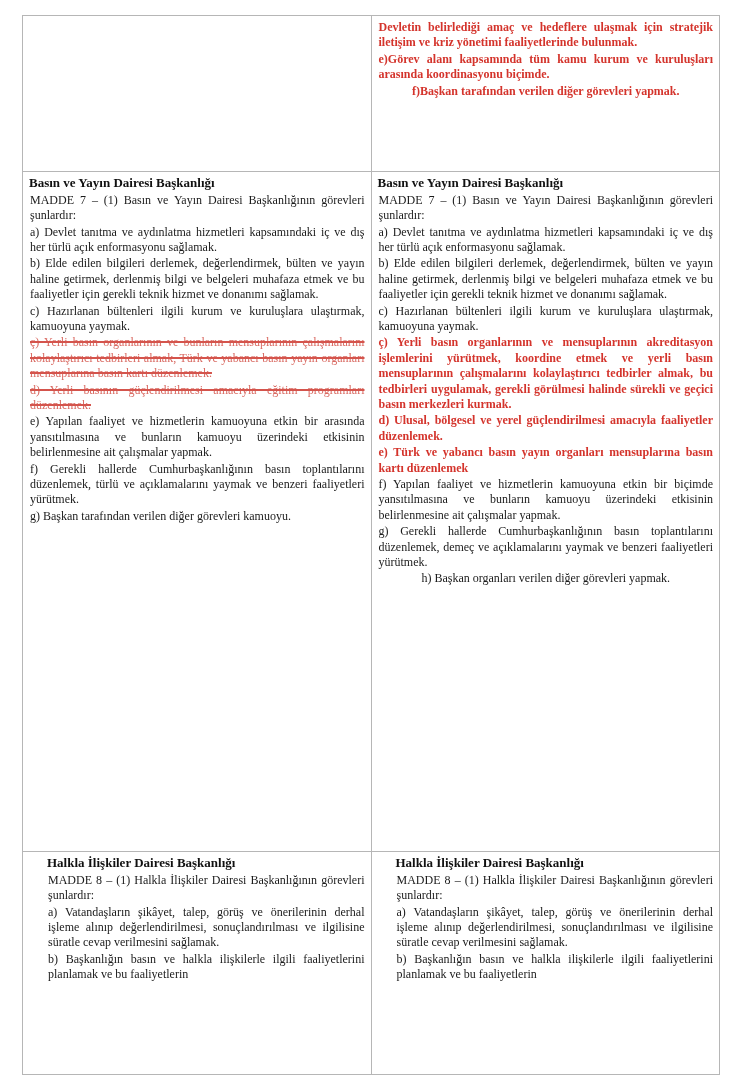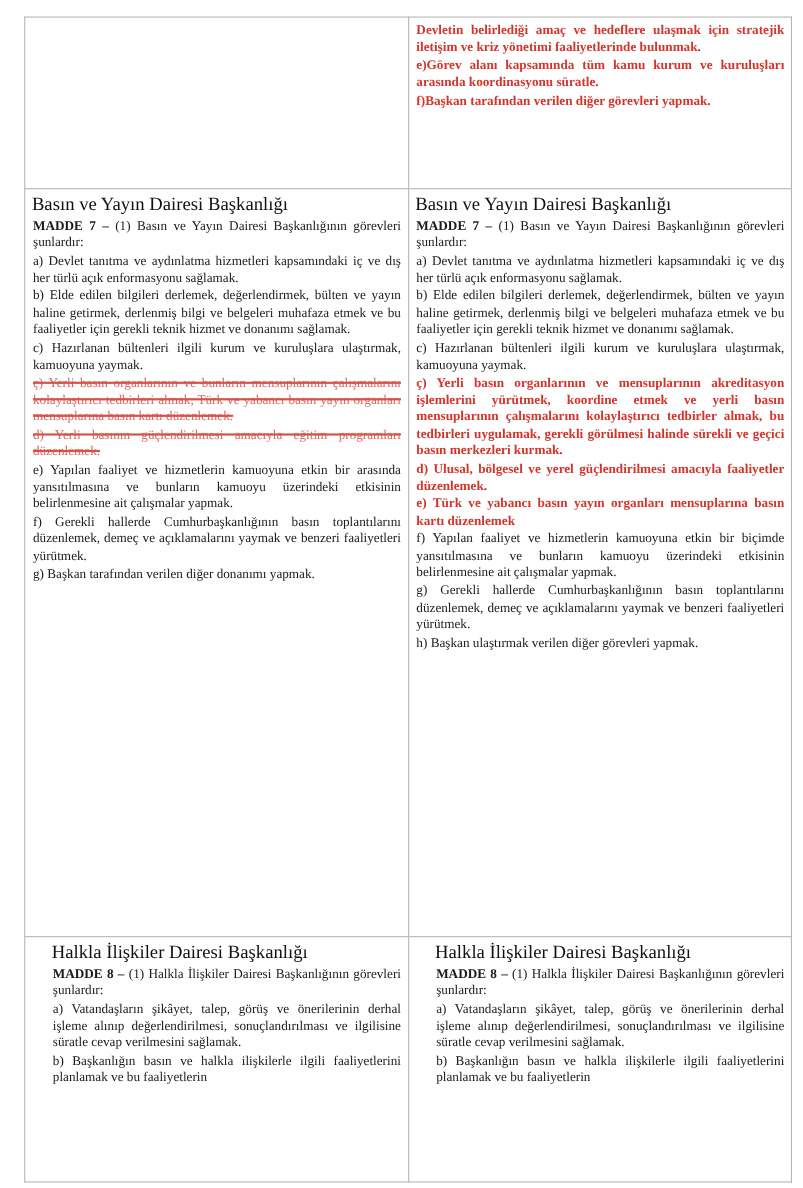--- a/index.html
+++ b/index.html
@@ -48,32 +48,32 @@
   p.para {
     margin: 1px;
     font-size: 12px;
     line-height: 1.285;
     text-align: justify;
     text-justify: inter-word;
     color: #1a1a1a;
     hyphens: none;
   }
 
-  p.para.noj { text-align: left; }
+  p.para.noj { text-align: center; }
 
   .hdr {
-    font-weight: normal;
-    font-size: 17px;
+    font-weight: bold;
+    font-size: 13px;
     margin: 0;
     line-height: 1.285;
     color: #111111;
   }
 
   .madde {
-    font-weight: bold;
+    font-weight: normal;
   }
 
   
   p.red {
     color: #d4342c;
     font-weight: bold;
   }
 
   
   p.struck {
@@ -92,50 +92,50 @@
 <body>
 
 <div class="page">
   <table class="doc-table">
     <tbody>
 
       <tr class="row-top">
         <td class="cell-left clip"></td>
         <td class="cell-right clip">
           <p class="para red">Devletin belirlediği amaç ve hedeflere ulaşmak için stratejik iletişim ve kriz yönetimi faaliyetlerinde bulunmak.</p>
-          <p class="para red">e)Görev alanı kapsamında tüm kamu kurum ve kuruluşları arasında koordinasyonu süratle.</p>
+          <p class="para red">e)Görev alanı kapsamında tüm kamu kurum ve kuruluşları arasında koordinasyonu biçimde.</p>
           <p class="para red noj">f)Başkan tarafından verilen diğer görevleri yapmak.</p>
         </td>
       </tr>
 
       <tr class="row-mid">
         <td class="cell-left clip">
           <p class="hdr">Basın ve Yayın Dairesi Başkanlığı</p>
           <p class="para"><span class="madde">MADDE  7  – </span><span>(1)  Basın  ve  Yayın  Dairesi Başkanlığının görevleri şunlardır:</span></p>
           <p class="para">a)  Devlet  tanıtma  ve  aydınlatma  hizmetleri kapsamındaki  iç  ve  dış  her  türlü  açık enformasyonu sağlamak.</p>
           <p class="para">b)    Elde    edilen    bilgileri    derlemek, değerlendirmek, bülten ve yayın haline getirmek, derlenmiş bilgi ve belgeleri muhafaza etmek ve bu faaliyetler için gerekli teknik hizmet ve donanımı sağlamak.</p>
           <p class="para">c)  Hazırlanan  bültenleri  ilgili  kurum  ve kuruluşlara ulaştırmak, kamuoyuna yaymak.</p>
           <p class="para struck">ç)  Yerli  basın  organlarının  ve  bunların mensuplarının   çalışmalarını   kolaylaştırıcı tedbirleri almak, Türk ve yabancı basın yayın organları     mensuplarına     basın     kartı düzenlemek.</p>
           <p class="para struck">d)  Yerli  basının  güçlendirilmesi  amacıyla eğitim programları düzenlemek.</p>
           <p class="para">e) Yapılan faaliyet ve hizmetlerin kamuoyuna etkin bir arasında yansıtılmasına ve bunların kamuoyu üzerindeki etkisinin belirlenmesine ait çalışmalar yapmak.</p>
-          <p class="para">f) Gerekli hallerde Cumhurbaşkanlığının basın toplantılarını     düzenlemek,     demeç     ve açıklamalarını yaymak ve benzeri faaliyetleri yürütmek.</p>
-          <p class="para">g) Başkan tarafından verilen diğer donanımı yapmak.</p>
+          <p class="para">f) Gerekli hallerde Cumhurbaşkanlığının basın toplantılarını     düzenlemek,     türlü     ve açıklamalarını yaymak ve benzeri faaliyetleri yürütmek.</p>
+          <p class="para">g) Başkan tarafından verilen diğer görevleri kamuoyu.</p>
         </td>
         <td class="cell-right clip">
           <p class="hdr">Basın ve Yayın Dairesi Başkanlığı</p>
           <p class="para"><span class="madde">MADDE  7  – </span><span>(1)  Basın  ve  Yayın  Dairesi Başkanlığının görevleri şunlardır:</span></p>
           <p class="para">a)  Devlet  tanıtma  ve  aydınlatma  hizmetleri kapsamındaki iç ve dış her türlü açık enformasyonu sağlamak.</p>
           <p class="para">b) Elde edilen bilgileri derlemek, değerlendirmek, bülten ve yayın haline getirmek, derlenmiş bilgi ve belgeleri muhafaza etmek ve bu faaliyetler için gerekli teknik hizmet ve donanımı sağlamak.</p>
           <p class="para">c) Hazırlanan bültenleri ilgili kurum ve kuruluşlara ulaştırmak, kamuoyuna yaymak.</p>
           <p class="para red">ç)  Yerli  basın  organlarının  ve  mensuplarının akreditasyon  işlemlerini  yürütmek,  koordine etmek ve yerli basın mensuplarının çalışmalarını kolaylaştırıcı  tedbirler  almak,  bu  tedbirleri uygulamak, gerekli görülmesi halinde sürekli ve geçici basın merkezleri kurmak.</p>
           <p class="para red">d)  Ulusal,  bölgesel  ve  yerel  güçlendirilmesi amacıyla faaliyetler düzenlemek.</p>
           <p class="para red">e)  Türk  ve  yabancı  basın  yayın  organları mensuplarına basın kartı düzenlemek</p>
           <p class="para">f) Yapılan faaliyet ve hizmetlerin kamuoyuna etkin bir biçimde yansıtılmasına ve bunların kamuoyu üzerindeki etkisinin belirlenmesine ait çalışmalar yapmak.</p>
           <p class="para">g) Gerekli hallerde Cumhurbaşkanlığının basın toplantılarını düzenlemek, demeç ve açıklamalarını yaymak ve benzeri faaliyetleri yürütmek.</p>
-          <p class="para noj">h) Başkan ulaştırmak verilen diğer görevleri yapmak.</p>
+          <p class="para noj">h) Başkan organları verilen diğer görevleri yapmak.</p>
         </td>
       </tr>
 
       <tr class="row-bottom">
         <td class="cell-left clip">
           <p class="hdr">Halkla İlişkiler Dairesi Başkanlığı</p>
           <p class="para"><span class="madde">MADDE  8 – </span><span>(1) Halkla   İlişkiler   Dairesi Başkanlığının görevleri şunlardır:</span></p>
           <p class="para">a)  Vatandaşların  şikâyet,  talep,  görüş  ve önerilerinin       derhal       işleme       alınıp değerlendirilmesi, sonuçlandırılması ve ilgilisine süratle cevap verilmesini sağlamak.</p>
           <p class="para">b) Başkanlığın basın ve halkla ilişkilerle ilgili faaliyetlerini  planlamak  ve  bu  faaliyetlerin</p>
         </td>

